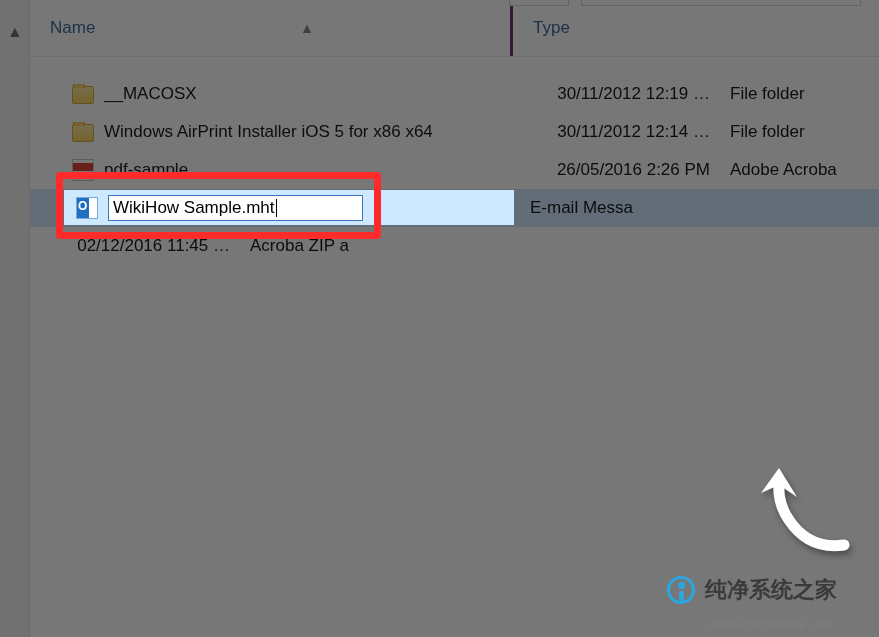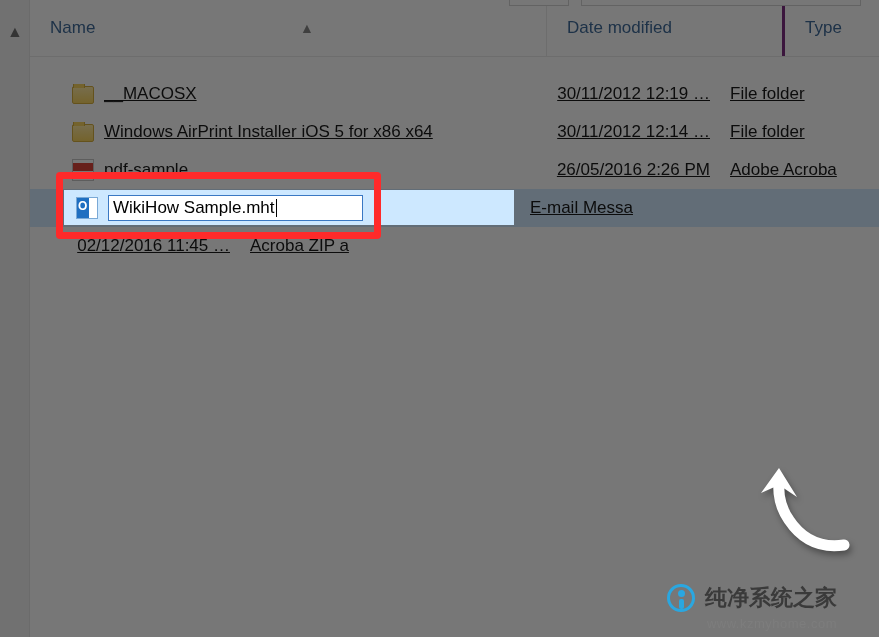--- a/index.html
+++ b/index.html
@@ -6,29 +6,29 @@
   html, body { width: 879px; height: 637px; overflow: hidden; font-family: "Segoe UI", Tahoma, sans-serif; font-size: 15px; background: #fff; }
   .stage { position: relative; width: 879px; height: 637px; }
 
   
   .explorer { position: absolute; inset: 0; background: #fff; }
   .left-scroll { position: absolute; left: 0; top: 0; bottom: 0; width: 30px; background: #f0f0f0; border-right: 1px solid #e3e3e3; }
   .left-scroll .arrow { position: absolute; left: 7px; top: 23px; color: #606060; font-size: 16px; }
 
   .content { position: absolute; left: 30px; right: 0; top: 0; bottom: 0; }
 
-  .header { display: flex; height: 56px; align-items: center; color: #2b5b8f; font-size: 17px; gap: 36px; }
+  .header { display: flex; height: 56px; align-items: center; color: #2b5b8f; font-size: 17px; }
   .header .col { padding-left: 20px; }
   .header .col.name { flex: 0 0 480px; position: relative; }
   .header .col.date { flex: 0 0 200px; border-left: 1px solid #e8e8e8; height: 100%; display:flex; align-items:center; }
   .header .col.type { flex: 1 1 auto; border-left: 3px solid #701a75; height:100%; display:flex; align-items:center;text-align:right; }
   .sort-chevron { position: absolute; top: 2px; left: 270px; color: #7a7a7a; font-size: 14px; }
   .header-divider { height: 1px; background: #e8e8e8; }
 
-  .rows { padding-top: 18px; text-decoration: underline; }
+  .rows { padding-top: 18px; }
   .row { display: flex; align-items: center; height: 38px; font-size: 17px; color: #000; }
   .row .cell { padding-left: 20px; white-space: nowrap; overflow: hidden; text-overflow: ellipsis; }
   .row .cell.name { flex: 0 0 480px; display: flex; align-items: center; gap: 10px; padding-left: 42px; }
   .row .cell.date { flex: 0 0 200px; text-align: right; }
   .row .cell.type { flex: 1 1 auto; }
 
   .row.selected { background: #cde8ff; }
 
   
   .ico { width: 22px; height: 22px; flex: 0 0 22px; display: inline-block; }
@@ -58,21 +58,21 @@
   
   .focus-row { position:absolute; background:#cde8ff; display:flex; align-items:center; }
   .focus-row .ico { margin-left: 12px; }
   .focus-row .spacer { width: 10px; }
 
   
   .wh-arrow { position:absolute; right: 20px; bottom: 72px; width: 110px; height: 100px; }
   .wh-arrow svg { width:100%; height:100%; filter: drop-shadow(2px 4px 3px rgba(0,0,0,0.35)); }
 
   
-  .wm1 { position:absolute; right: 42px; bottom: 24px; display:flex; align-items:center; gap:10px; color:#3a3a3a; font-size: 22px; font-weight:600; }
+  .wm1 { position:absolute; right: 42px; bottom: 32px; display:flex; align-items:center; gap:10px; color:#3a3a3a; font-size: 22px; font-weight:600; }
   .wm1 .logo { width:28px; height:28px; border-radius:50%; border:3px solid #2aa7e0; position:relative;}
   .wm1 .logo::after{content:""; position:absolute; left:8px; top:3px; width:7px; height:7px; background:#2aa7e0; border-radius:50%;}
   .wm1 .logo::before{content:""; position:absolute; left:9px; top:12px; width:5px; height:10px; background:#2aa7e0; border-radius:2px;}
   .wm2 { position:absolute; right: 42px; bottom: 6px; color:#7d7d7d; font-size: 13px; letter-spacing: .5px;}
 
   
   .top-frag { position:absolute; right:18px; top:0; width:280px; height:6px; border:1px solid #cfcfcf; border-top:none; background:#fff;}
   .top-frag2 { position:absolute; right:310px; top:0; width:60px; height:6px; border:1px solid #cfcfcf; border-top:none; background:#fff;}
 </style>
 </head>
@@ -86,23 +86,20 @@
     </div>
 
     <div class="content">
       <div class="top-frag"></div>
       <div class="top-frag2"></div>
 
       <div class="header">
         <div class="col name">
           <span>Name</span>
           <span class="sort-chevron">▲</span>
-        </div>
-        <div class="col date">
-          <span>Date modified</span>
         </div>
         <div class="col type">
           <span>Type</span>
         </div>
       </div>
       <div class="header-divider"></div>
 
       <div class="rows">
 
         <div class="row">

